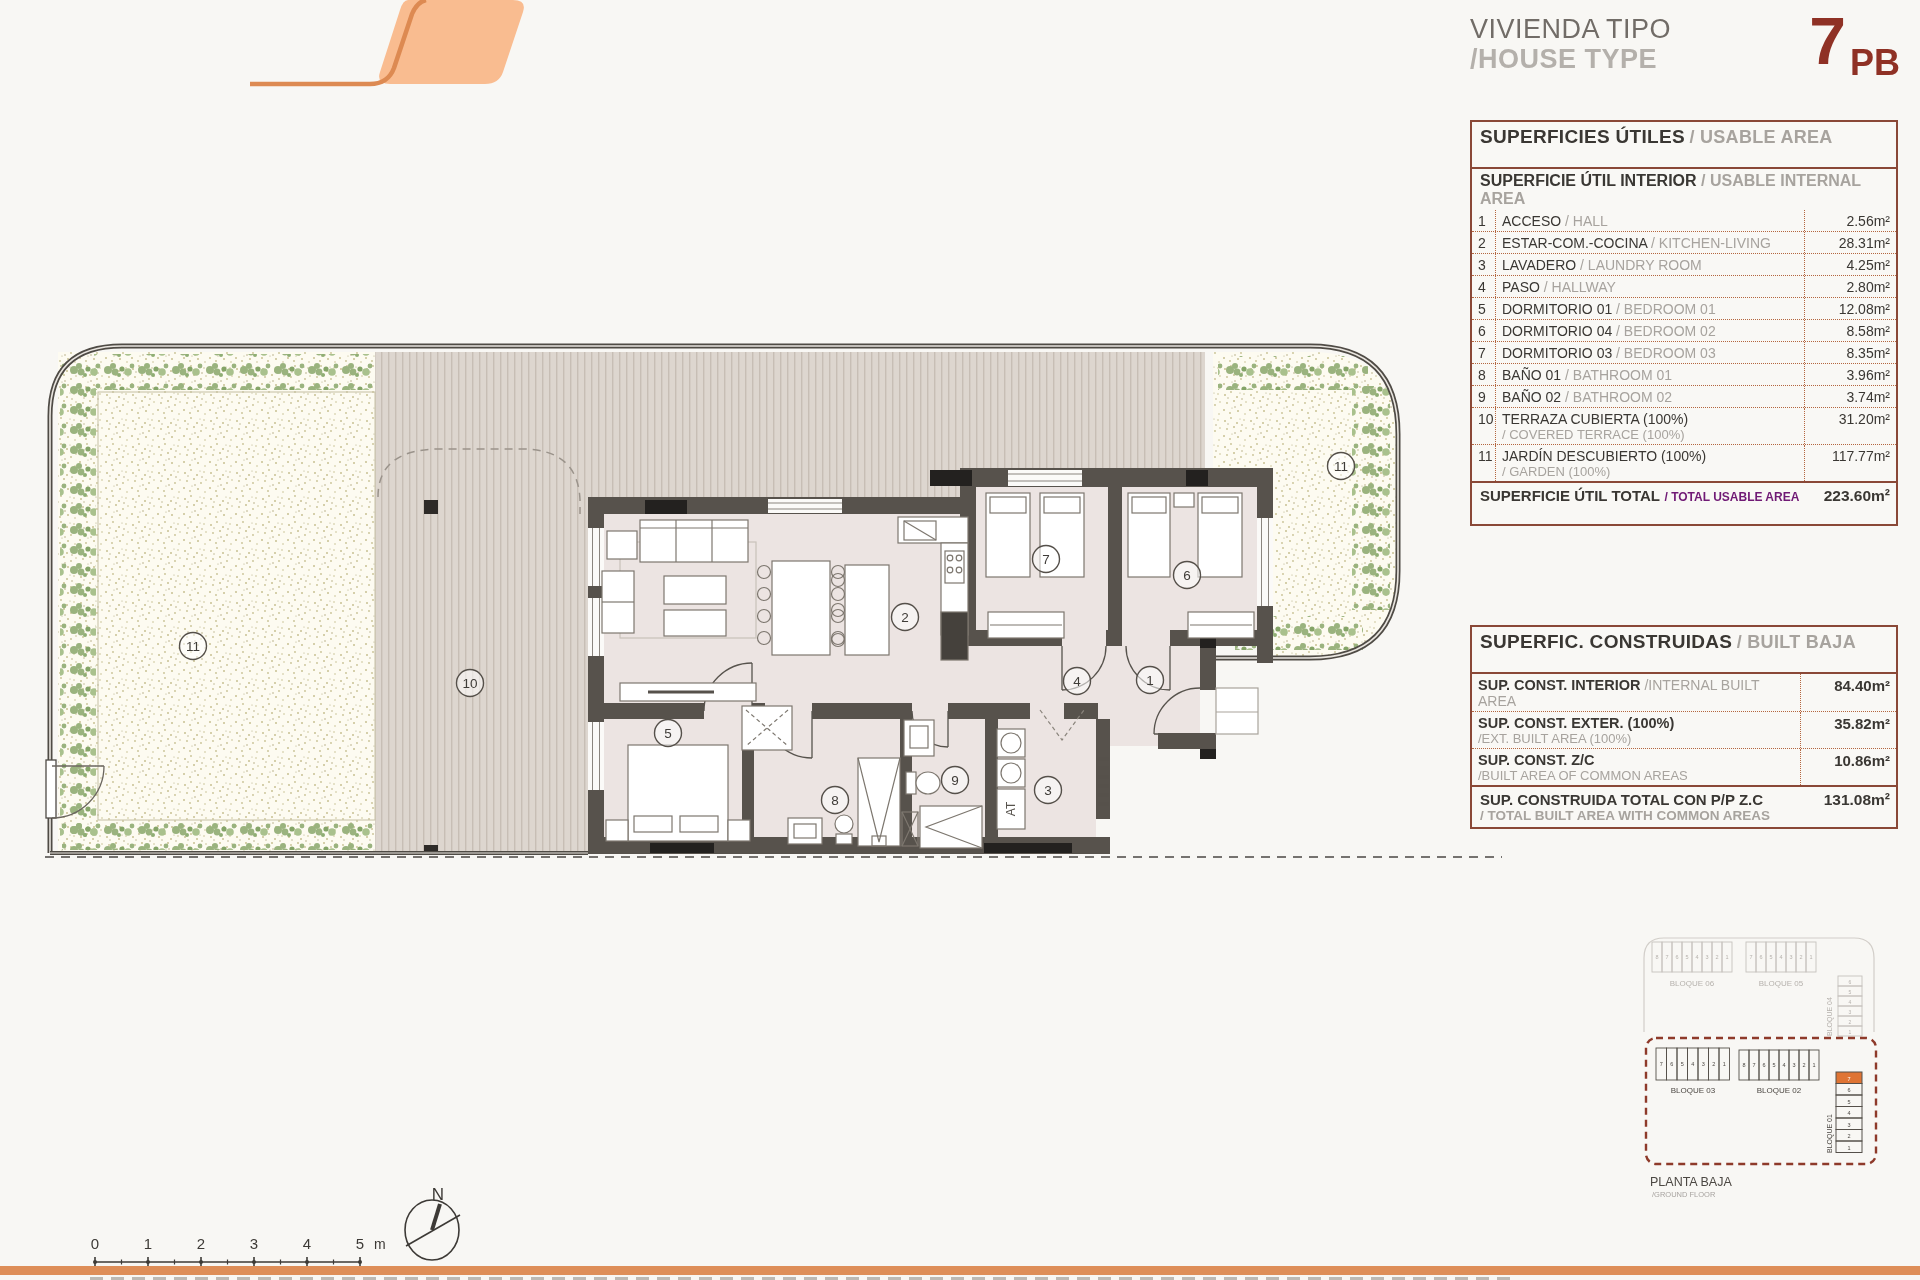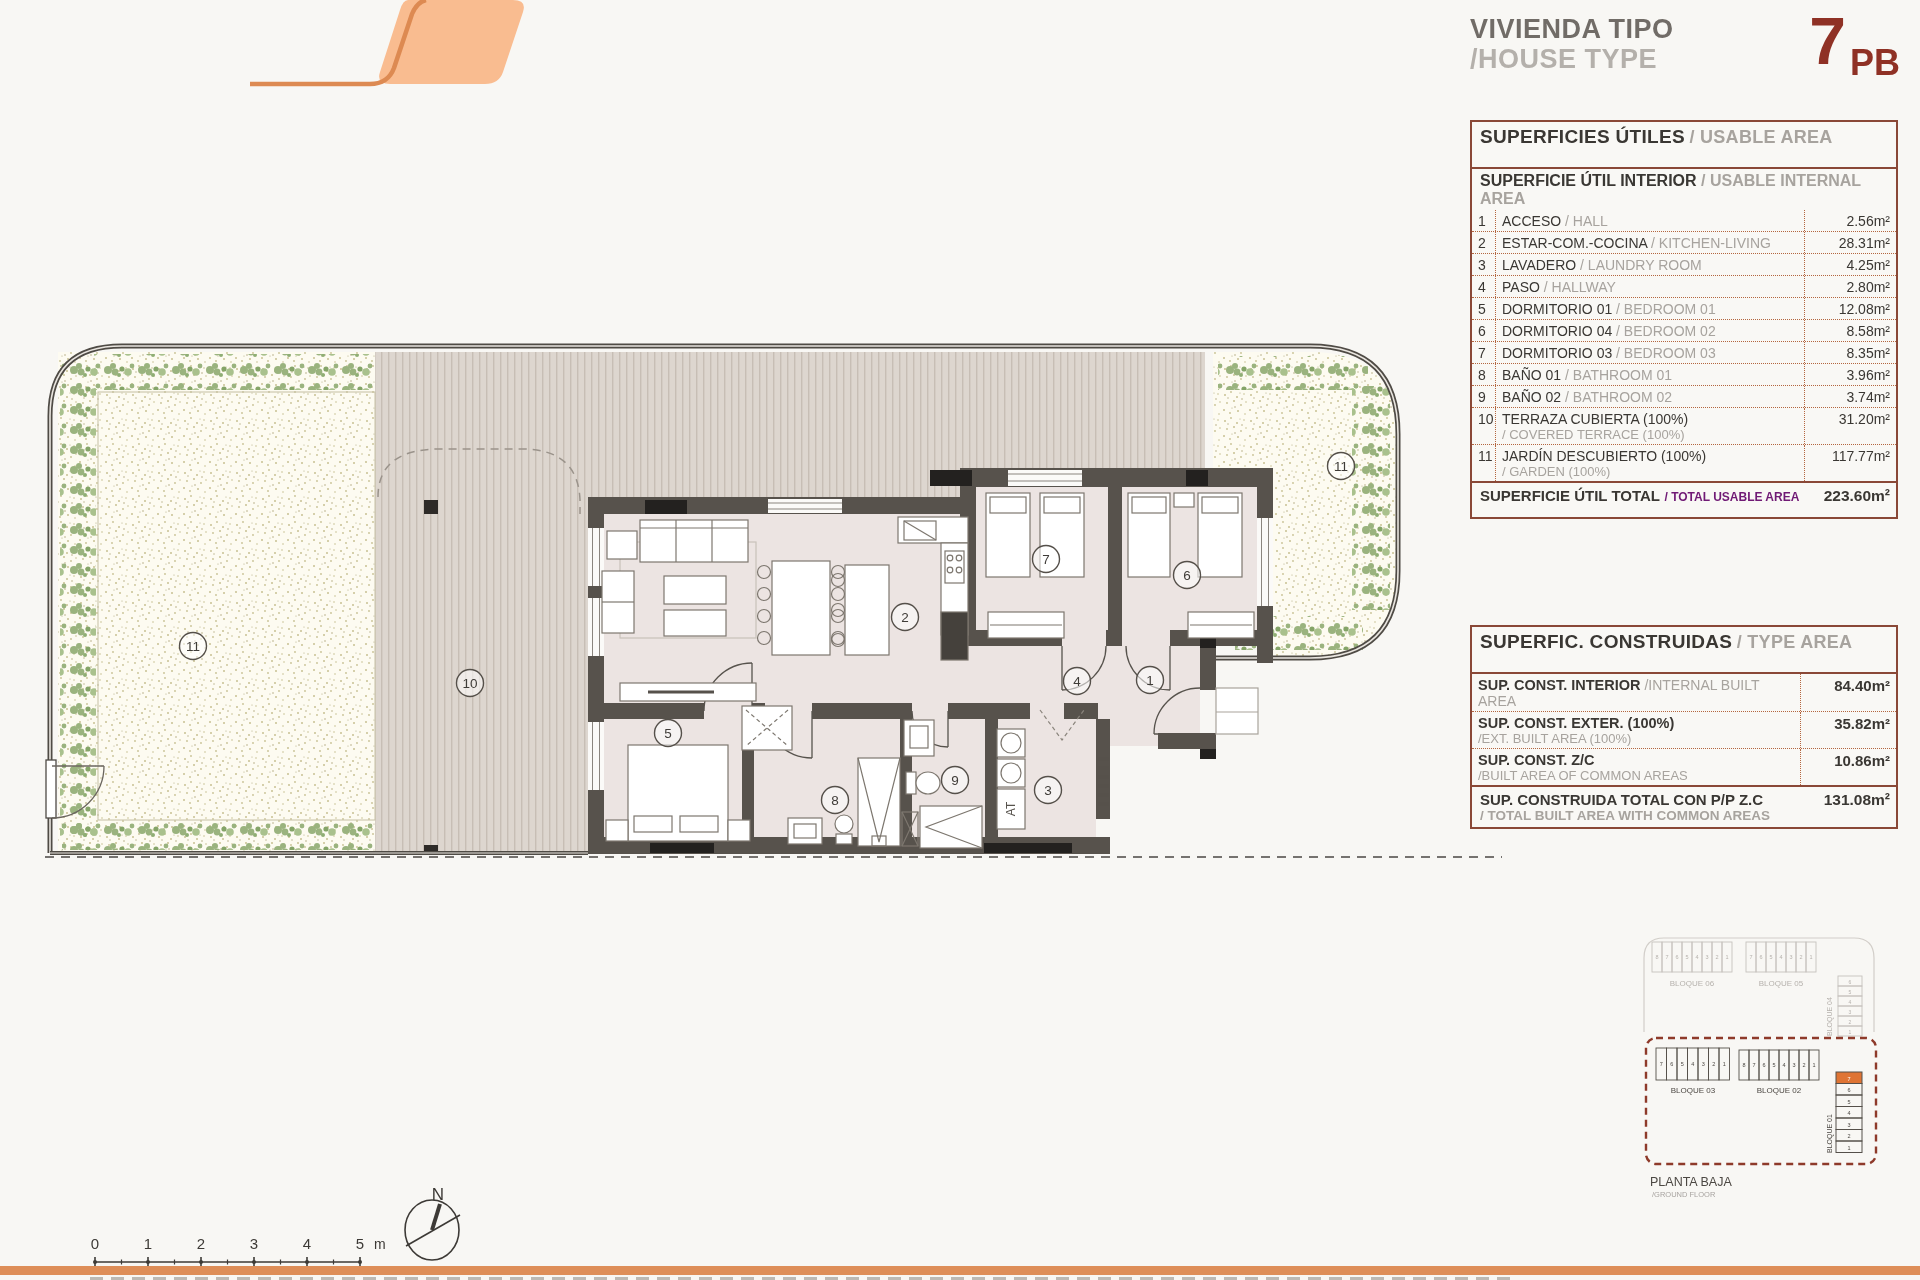--- a/index.html
+++ b/index.html
@@ -3,42 +3,42 @@
 <meta charset="utf-8">
 <style>
   html,body{margin:0;padding:0;}
   body{font-family:"Liberation Sans", sans-serif; background:#f8f7f4;}
   .page{position:relative;width:1920px;height:1280px;background:#f8f7f4;overflow:hidden;}
   svg text{font-family:"Liberation Sans", sans-serif;}
 
   
   .panel-header{position:absolute;left:1470px;top:14px;width:430px;display:flex;justify-content:space-between;align-items:flex-start;}
   .ph-titles{line-height:1.12;}
-  .ph-es{font-size:27px;font-weight:bold;color:#716c67;letter-spacing:.5px;}
+  .ph-es{font-size:27px;font-weight:normal;color:#716c67;letter-spacing:.5px;}
   .ph-en{font-size:27px;font-weight:bold;color:#b4b0ab;letter-spacing:.5px;}
   .ph-unit{display:flex;align-items:flex-start;margin-top:-6px;}
   .ph-num{font-size:66px;font-weight:bold;color:#8f3125;line-height:1;}
   .ph-suffix{font-size:36px;font-weight:bold;color:#8f3125;margin-top:34px;margin-left:4px;}
 
   .areatable{position:absolute;left:1470px;width:428px;border:2px solid #8a4837;background:#f9f8f5;box-sizing:border-box;}
   #usable-table{top:120px;}
   #built-table{top:625px;}
   .tbl-title{padding:4px 8px 19px 8px;border-bottom:2px solid #8a4837;}
   .tbl-title .es{font-size:19px;font-weight:bold;color:#3a3733;letter-spacing:.3px;}
   .tbl-title .en{font-size:18px;font-weight:bold;color:#a7a39e;letter-spacing:.3px;}
   .tbl-sub{padding:3px 8px 2px 8px;font-size:16px;font-weight:bold;color:#3a3733;}
   .tbl-sub .en{color:#a7a39e;}
   .t-row{display:flex;align-items:stretch;border-bottom:1px dotted #b4663f;font-size:14px;color:#3a3733;}
   .t-row:last-child{border-bottom:none;}
   .t-num{width:24px;flex:none;border-right:1px dotted #b4663f;padding:3px 0 2px 6px;box-sizing:border-box;}
   .t-name{flex:1;padding:3px 4px 2px 6px;}
   .t-name .en{color:#a7a39e;}
   .t-name .en2{display:block;color:#a7a39e;font-size:13px;}
   .t-val{width:92px;flex:none;border-left:1px dotted #b4663f;text-align:right;padding:3px 6px 2px 0;box-sizing:border-box;}
-  .t-total{display:flex;border-top:2px solid #8a4837;font-weight:bold;padding:4px 6px 12px 8px;align-items:baseline;}
+  .t-total{display:flex;border-top:2px solid #8a4837;font-weight:bold;padding:4px 6px 19px 8px;align-items:baseline;}
   .t-total .es{font-size:15px;color:#3a3733;}
   .t-total .en{font-size:12px;color:#701a75;}
   .t-total .val{margin-left:auto;font-size:15.5px;color:#3a3733;}
   .b-row .t-name .es{font-size:14.5px;font-weight:bold;}
   .b-row .t-val{font-weight:bold;font-size:15px;width:96px;}
   .b-total{display:flex;border-top:2px solid #8a4837;padding:4px 6px 4px 8px;}
   .b-total .lab{font-weight:bold;}
   .b-total .lab .l1{font-size:15px;color:#3a3733;display:block;}
   .b-total .lab .l2{font-size:13.5px;color:#a7a39e;display:block;}
   .b-total .val{margin-left:auto;font-weight:bold;font-size:15.5px;color:#3a3733;}
@@ -499,21 +499,21 @@
     <div class="t-total">
       <span class="es">SUPERFICIE ÚTIL TOTAL</span>&nbsp;
       <span class="en">/ TOTAL USABLE AREA</span>
       <span class="val">223.60m²</span>
     </div>
   </div>
 
   <div id="built-table" class="areatable">
     <div class="tbl-title">
       <span class="es">SUPERFIC. CONSTRUIDAS</span>
-      <span class="en">/ TYPE AREA</span>
+      <span class="en">/ BUILT BAJA</span>
     </div>
     <div id="built-rows">
         <div class="t-row b-row">
           <span class="t-name"><span class="es">SUP. CONST. INTERIOR</span> <span class="en">/INTERNAL BUILT AREA</span></span>
           <span class="t-val">84.40m²</span>
         </div>
         <div class="t-row b-row">
           <span class="t-name"><span class="es">SUP. CONST. EXTER. (100%)</span><span class="en2">/EXT. BUILT AREA (100%)</span></span>
           <span class="t-val">35.82m²</span>
         </div>

